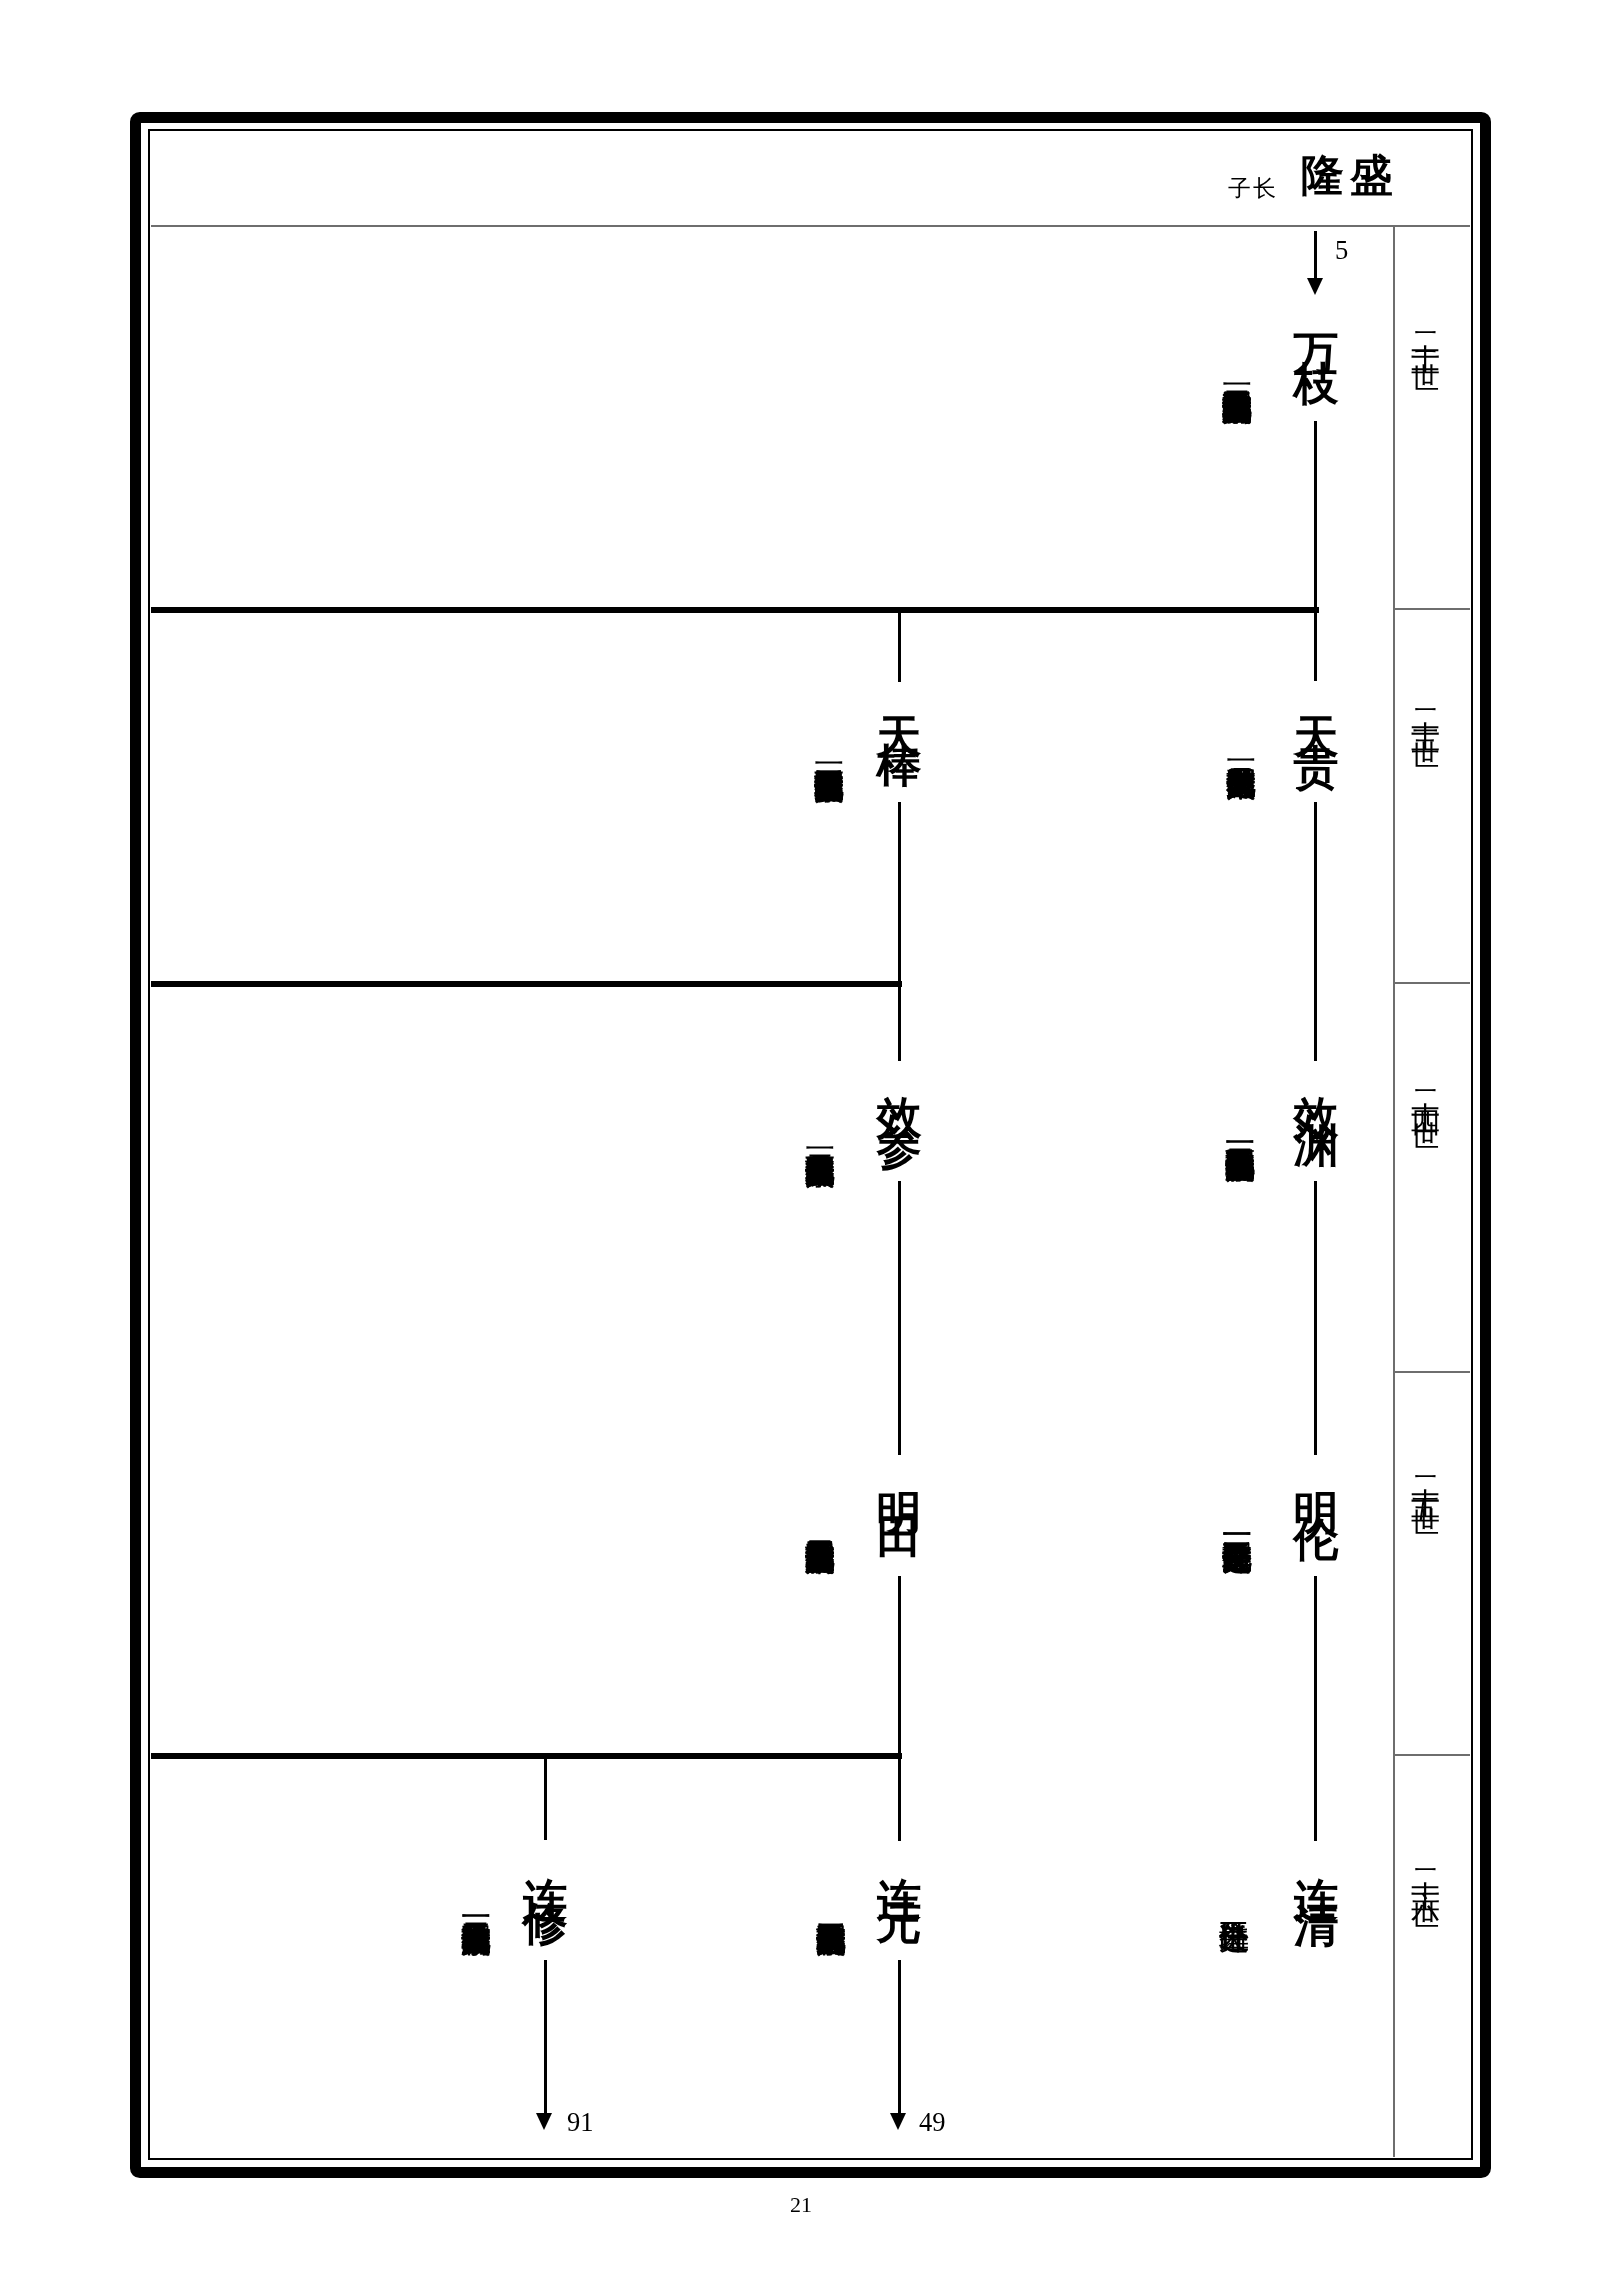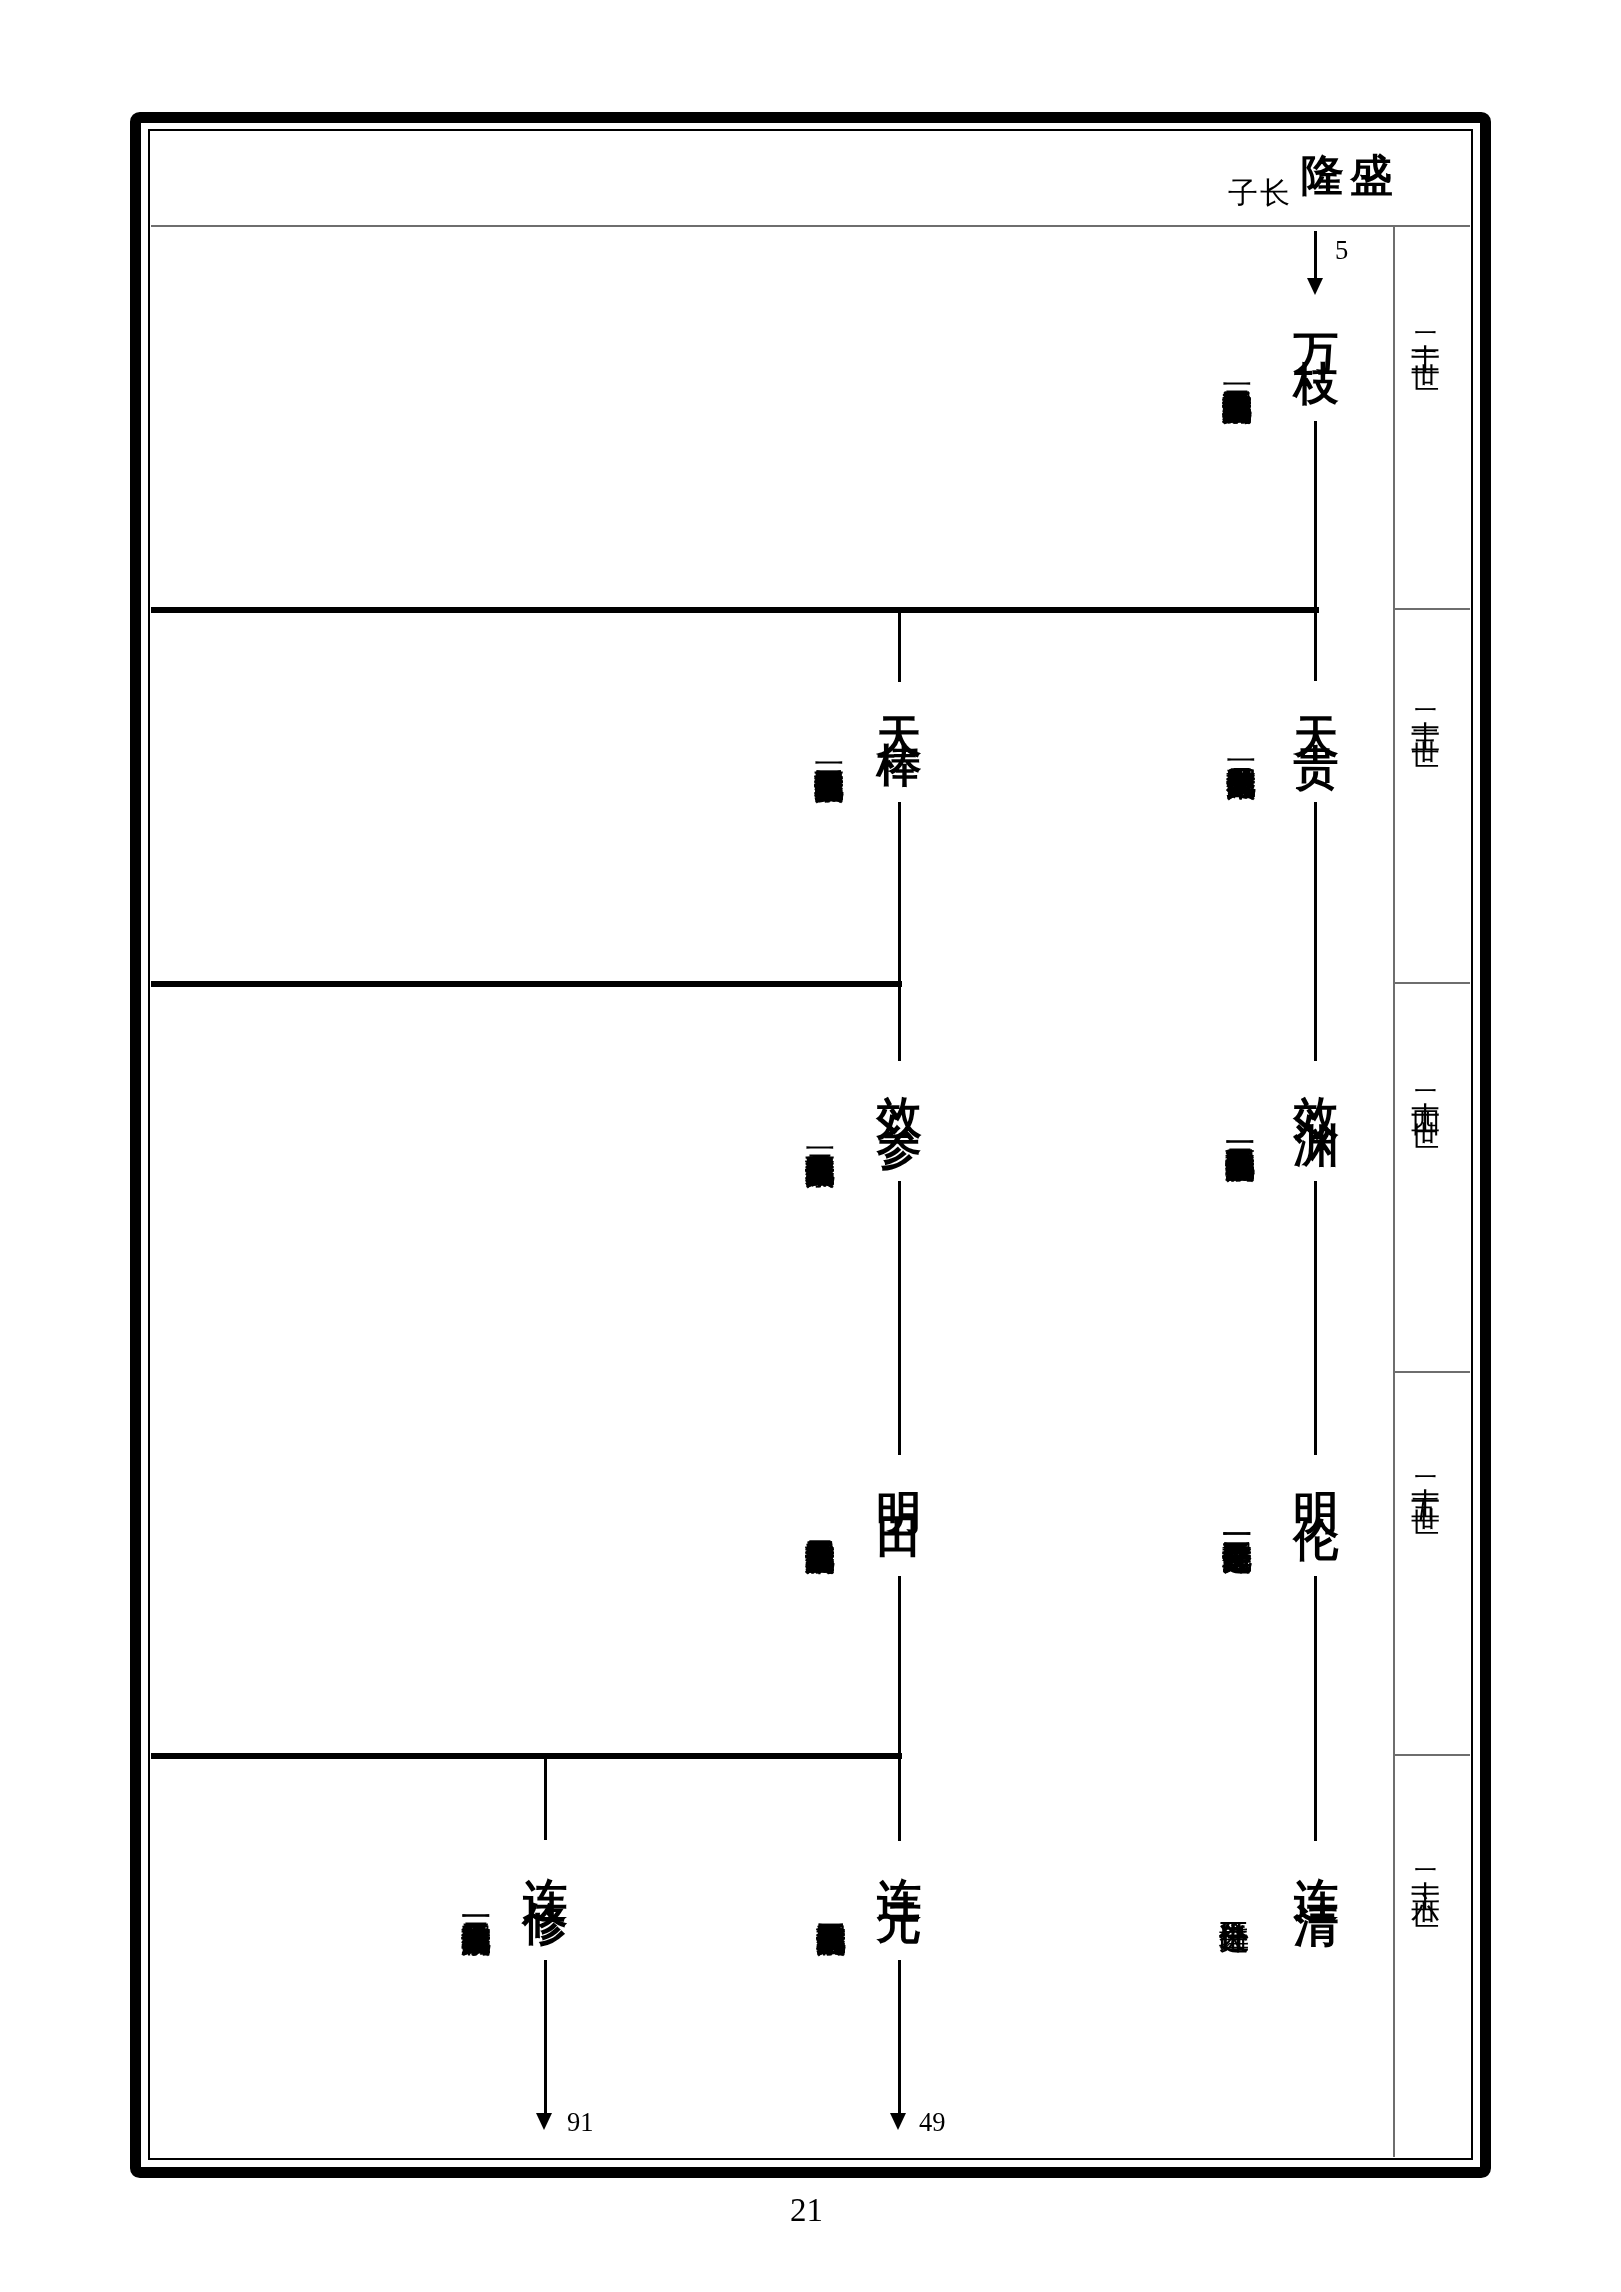--- a/index.html
+++ b/index.html
@@ -27,23 +27,23 @@
   }
   .vdesc{
     position:absolute;writing-mode:vertical-rl;text-orientation:upright;
     font-size:30px;line-height:36px;height:188px;letter-spacing:0;
   }
   .gen-label{
     position:absolute;writing-mode:vertical-rl;text-orientation:upright;
     font-size:29px;letter-spacing:9.8px;line-height:1;left:1411px;
   }
   .num{position:absolute;font-size:26.5px;font-family:"Liberation Serif","DejaVu Serif",serif;}
-  .hdr-prefix{position:absolute;left:1228px;top:173px;font-size:30px;letter-spacing:2px;}
+  .hdr-prefix{position:absolute;left:1228px;top:173px;font-size:23px;letter-spacing:2px;}
   .hdr-title{position:absolute;left:1301px;top:147px;font-size:43px;font-weight:700;letter-spacing:5.9px;}
-  .page-num{position:absolute;left:790px;top:2192px;font-size:33px;}
+  .page-num{position:absolute;left:790px;top:2192px;font-size:22px;}
 </style>
 </head>
 <body>
 
 <div class="page">
 
   <div class="outer-frame"></div>
   <div class="inner-frame"></div>
 
   <div class="hdr-prefix">子长</div>

